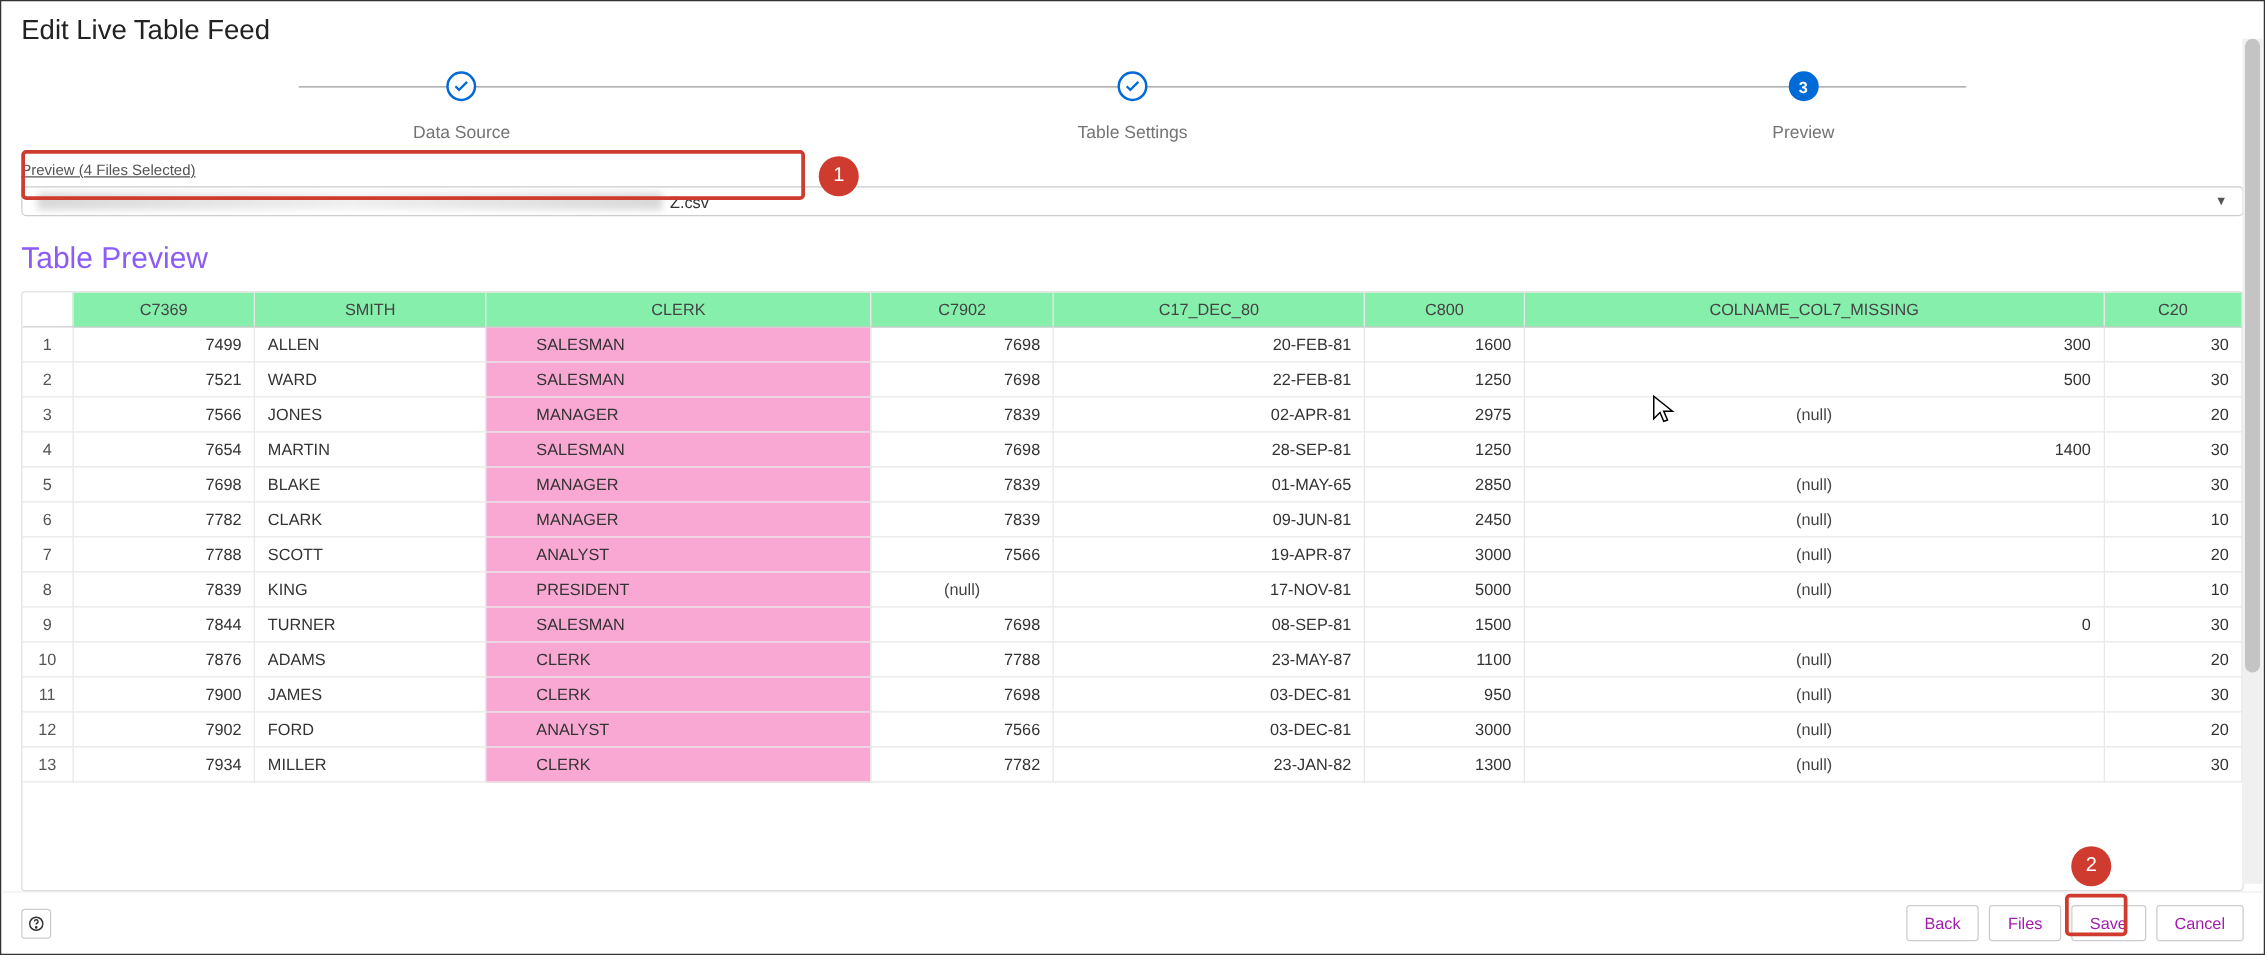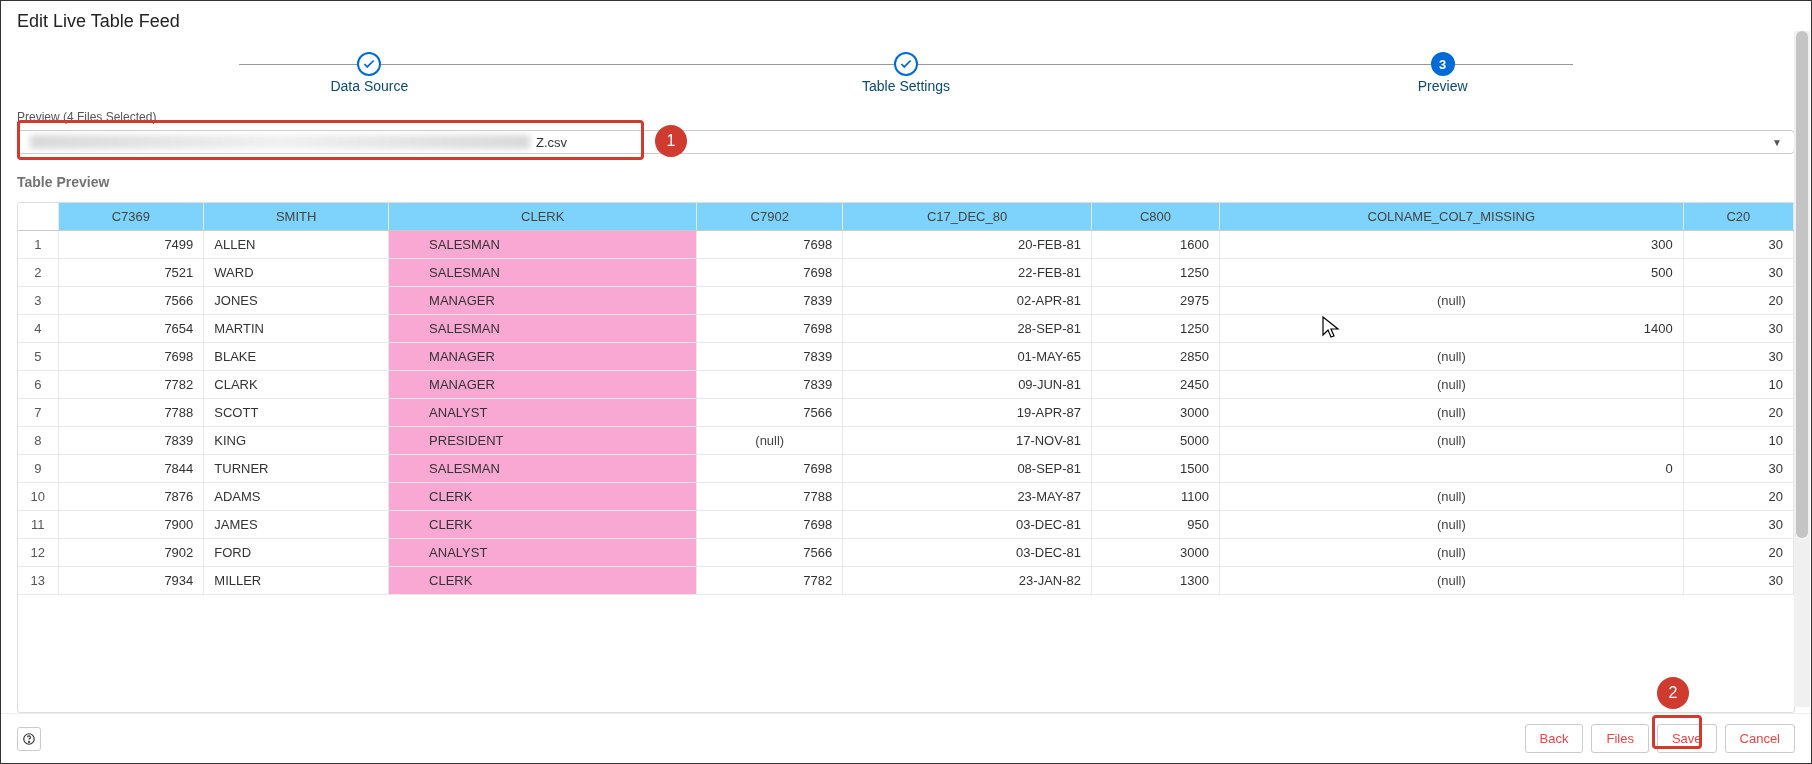--- a/index.html
+++ b/index.html
@@ -15,21 +15,21 @@
     overflow: hidden;
   }
   .container {
     width: 100%;
     height: 100%;
     display: flex;
     flex-direction: column;
   }
   .header {
     padding: 10px 16px;
-    font-size: 18px;
+    font-size: 22px;
     font-weight: 400;
     color: #222;
   }
   .stepper {
     display: flex;
     align-items: flex-start;
     justify-content: space-between;
     padding: 10px 100px 14px 100px;
     position: relative;
   }
@@ -56,23 +56,23 @@
   }
   .step-circle.active {
     background: #006bd6;
     color: #fff;
   }
   .step-circle svg {
     width: 14px;
     height: 14px;
   }
   .step-label {
-    margin-top: 2px;
+    margin-top: 16px;
     font-size: 14px;
-    color: #0c4a6e;
+    color: #737373;
   }
   .step-line {
     position: absolute;
     top: 22px;
     left: calc(12.5% + 12px);
     right: calc(12.5% + 12px);
     height: 1px;
     background: #999;
     z-index: 1;
   }
@@ -107,23 +107,23 @@
     width: 500px;
     height: 14px;
     border-radius: 2px;
   }
   .file-select .caret {
     font-size: 10px;
     color: #555;
   }
   .section-title {
     padding: 8px 16px 12px 16px;
-    font-size: 14px;
-    font-weight: 700;
-    color: #737373;
+    font-size: 24px;
+    font-weight: 400;
+    color: #8b5cf6;
   }
   .table-wrap {
     flex: 1;
     margin: 0 16px;
     border: 1px solid #ddd;
     border-radius: 3px;
     overflow: hidden;
     position: relative;
   }
   table {
@@ -133,21 +133,21 @@
   }
   th, td {
     border-right: 1px solid #e8e8e8;
     border-bottom: 1px solid #e8e8e8;
     padding: 6px 10px;
     text-align: left;
     height: 27px;
     white-space: nowrap;
   }
   th {
-    background: #7dd3fc;
+    background: #86efac;
     font-weight: 400;
     text-align: center;
     color: #444;
     border-bottom: 1px solid #ccc;
   }
   th.rownum, td.rownum {
     width: 40px;
     text-align: center;
     color: #555;
     background: #fff;
@@ -179,21 +179,21 @@
     display: flex;
     gap: 8px;
   }
   .btn {
     border: 1px solid #ccc;
     background: #fff;
     border-radius: 3px;
     padding: 6px 14px;
     font-size: 13px;
     cursor: pointer;
-    color: #ef4444;
+    color: #a21caf;
   }
   .scrollbar-fake {
     position: absolute;
     right: 1px;
     top: 30px;
     bottom: 56px;
     width: 16px;
     background: #f0f0f0;
   }
   .scrollbar-thumb {

